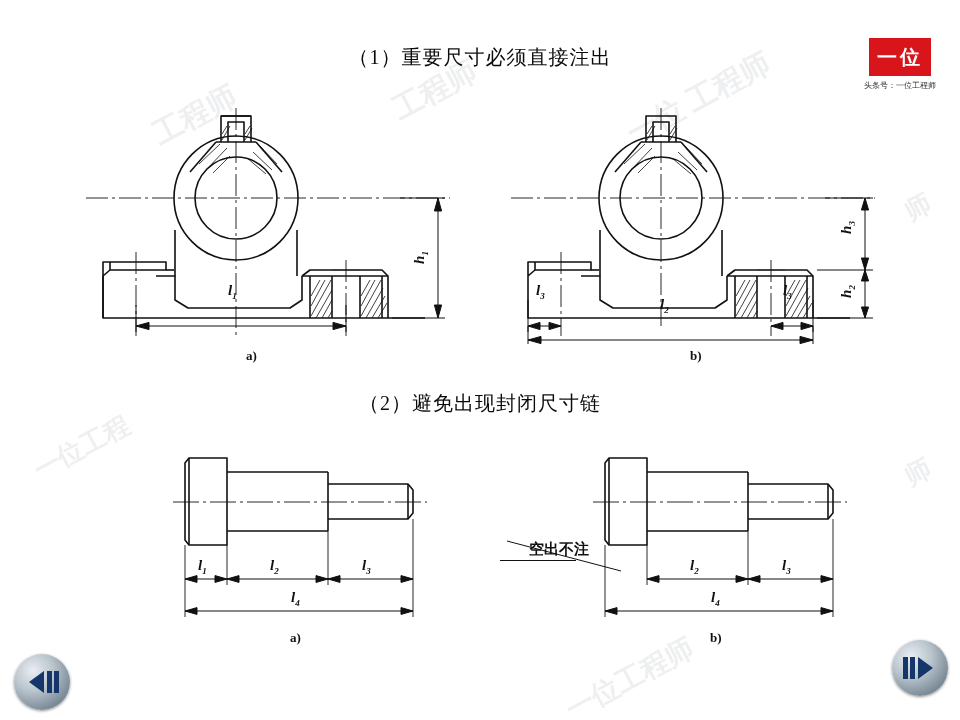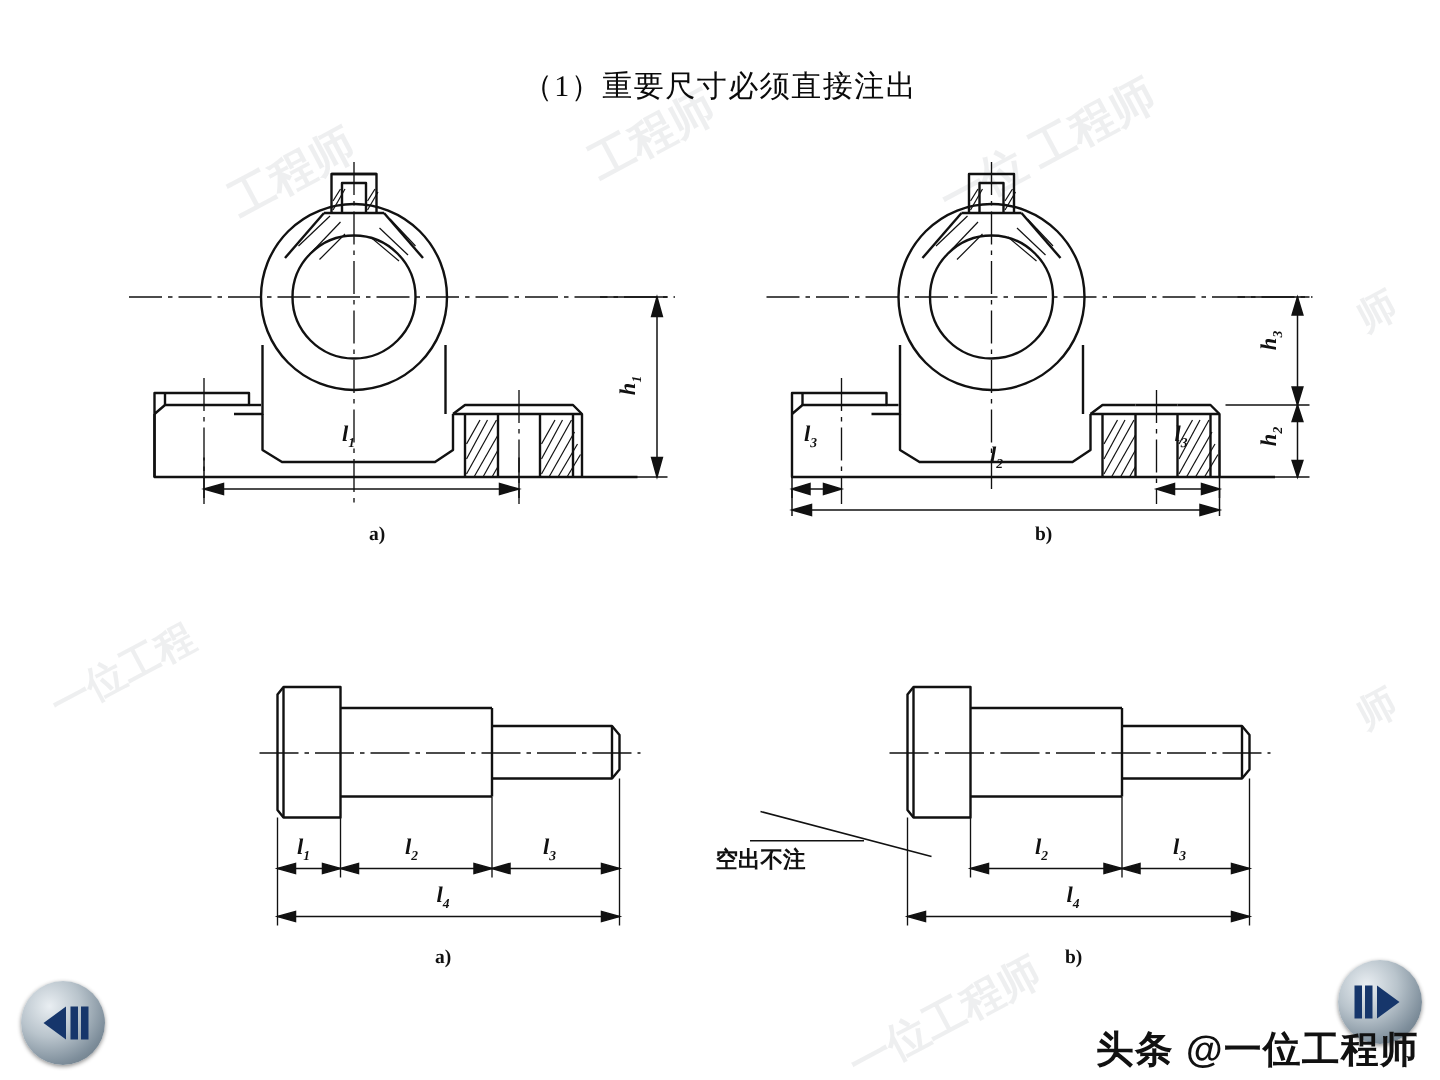--- a/index.html
+++ b/index.html
@@ -148,21 +148,26 @@
       <div class="wm" style="left: 390px; top: 70px; font-size: 30px; transform: rotate(-28deg);">工程师</div>
       <div class="wm" style="left: 620px; top: 78px; font-size: 30px; transform: rotate(-28deg);">一位 工程师</div>
       <div class="wm" style="left: 905px; top: 190px; font-size: 26px; transform: rotate(-28deg);">师</div>
       <div class="wm" style="left: 30px; top: 430px; font-size: 26px; transform: rotate(-28deg);">一位工程</div>
       <div class="wm" style="left: 905px; top: 455px; font-size: 26px; transform: rotate(-28deg);">师</div>
       <div class="wm" style="left: 560px; top: 660px; font-size: 28px; transform: rotate(-28deg);">一位工程师</div>
     </div>
 
   <div class="heading" id="heading1">（1）重要尺寸必须直接注出</div>
 
-
+  <div class="heading" id="heading2">（2）避免出现封闭尺寸链</div>
+
+  <div class="logo-wrap">
+    <div class="logo-box">一位</div>
+    <div class="logo-sub">头条号：一位工程师</div>
+  </div>
 
   <div class="fig" style="left:70px; top:100px;">
     <svg width="390" height="250" viewBox="0 0 390 250">
       <g fill="none" stroke="#111" stroke-width="1.6" stroke-linejoin="round">
 
         <path d="M151 42 L151 16 L181 16 L181 42"></path>
         <path d="M158 42 L158 22 L174 22 L174 42"></path>
         <path d="M151 16 L181 16"></path>
         <path d="M146 42 L186 42"></path>
 
@@ -482,36 +487,35 @@
       <i>l</i><sub>2</sub>
     </div>
     <div class="dim" style="left:197px; top:112px;">
       <i>l</i><sub>3</sub>
     </div>
     <div class="dim" style="left:126px; top:144px;">
       <i>l</i><sub>4</sub>
     </div>
   </div>
 
-  <div class="note-cn" style="left:477px; top:540px;margin-top:24px;">空出不注</div>
+  <div class="note-cn" style="left:529px; top:540px;">空出不注</div>
   <div style="position:absolute; left:500px; top:560px; width:76px; height:1px; background:#111;"></div>
 
   <div class="figcap" style="left:710px; top:630px;">b)</div>
 
   <div class="navbtn" id="btn-prev">
     <svg width="56" height="56" viewBox="0 0 56 56">
       <path d="M30 17 L30 39 L15 28 Z" fill="#16366b"></path>
       <rect x="33" y="17" width="5" height="22" fill="#16366b"></rect>
       <rect x="40" y="17" width="5" height="22" fill="#16366b"></rect>
     </svg>
   </div>
 
   <div class="navbtn" id="btn-next">
     <svg width="56" height="56" viewBox="0 0 56 56">
       <path d="M26 17 L26 39 L41 28 Z" fill="#16366b"></path>
       <rect x="18" y="17" width="5" height="22" fill="#16366b"></rect>
       <rect x="11" y="17" width="5" height="22" fill="#16366b"></rect>
     </svg>
   </div>
 
-  <div class="bottom-caption">头条 @一位工程师</div>
 
 </div>
 
 </body></html>

